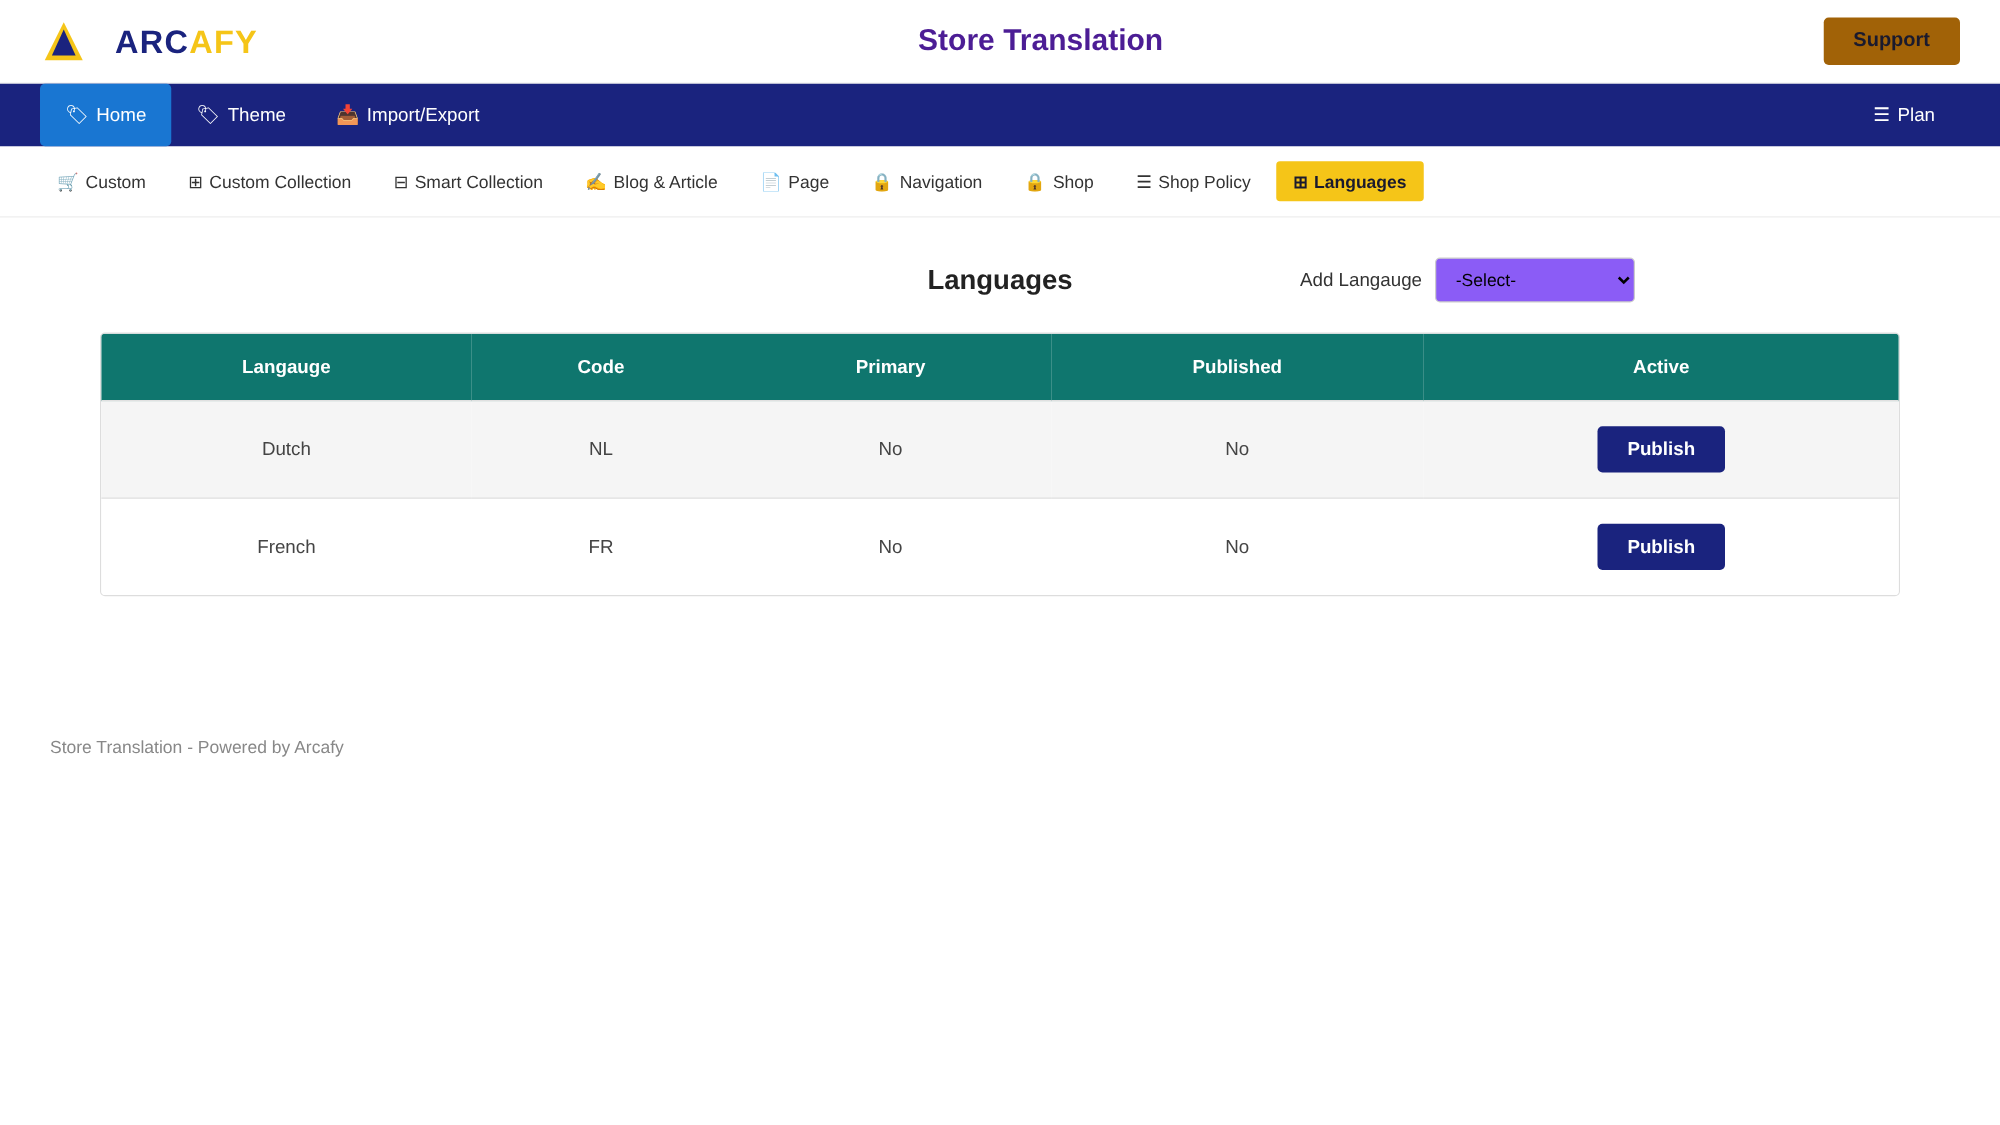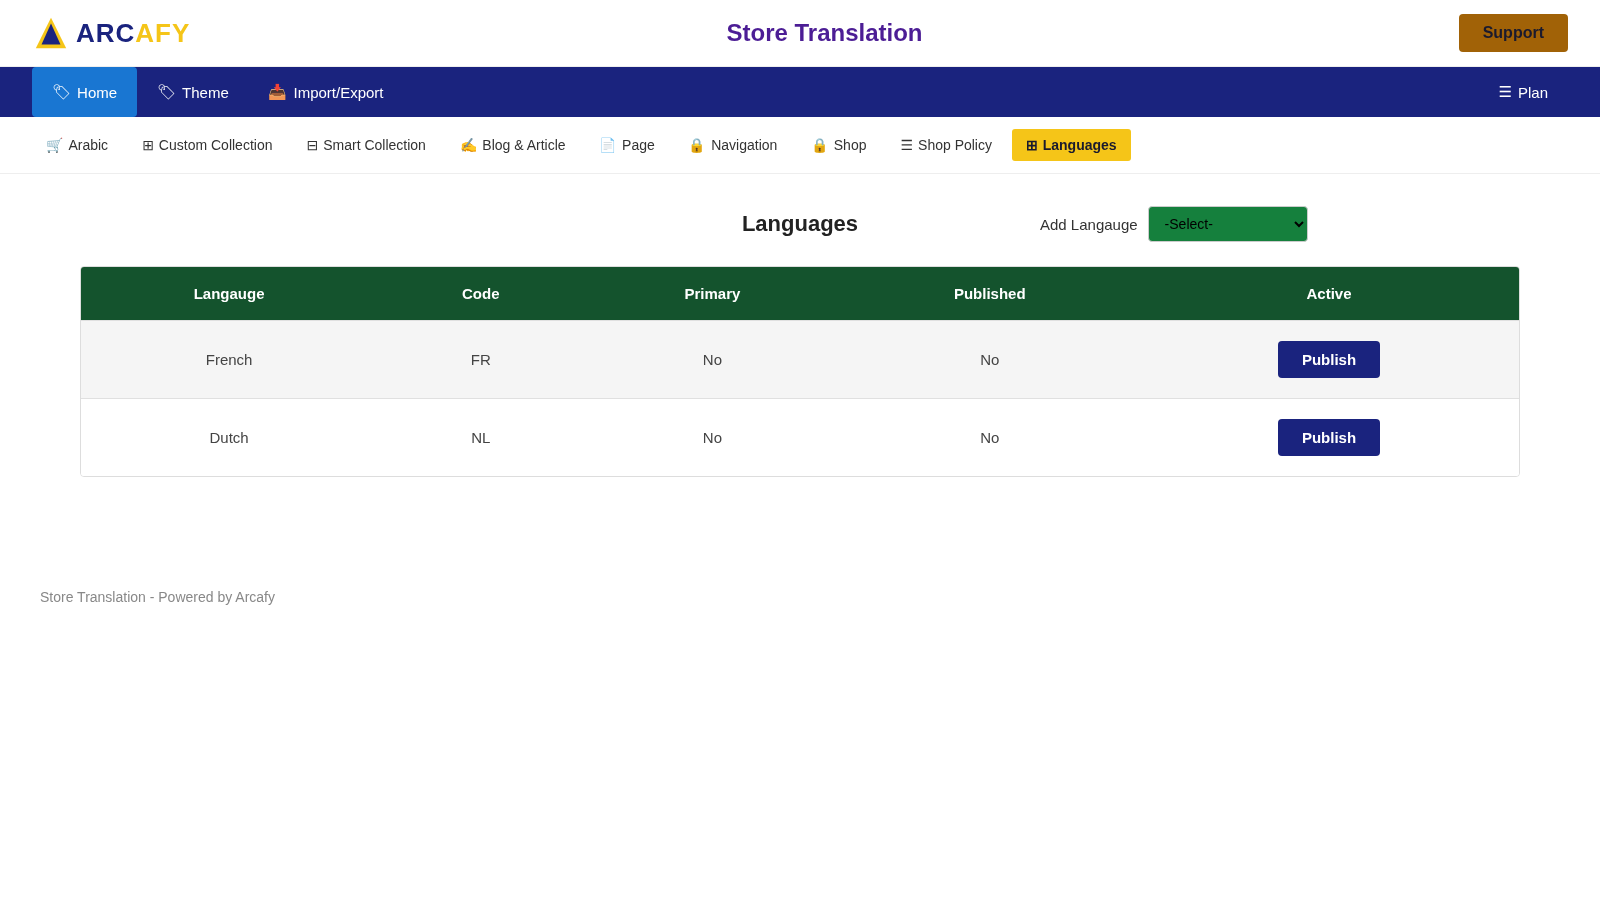--- a/index.html
+++ b/index.html
@@ -10,21 +10,21 @@
       display: flex;
       align-items: center;
       justify-content: space-between;
       padding: 14px 32px;
       background: #fff;
       border-bottom: 1px solid #eee;
     }
     .logo {
       display: flex;
       align-items: center;
-      gap: 6px;
+      gap: 22px;
     }
     .logo-icon {
       width: 38px;
       height: 38px;
     }
     .logo-text {
       font-size: 26px;
       font-weight: 800;
       color: #1a1a2e;
       letter-spacing: 1px;
@@ -134,37 +134,37 @@
     .add-language-label {
       font-size: 15px;
       color: #333;
     }
     .add-language-select {
       padding: 8px 30px 8px 12px;
       font-size: 14px;
       border: 1px solid #ccc;
       border-radius: 4px;
       cursor: pointer;
-      background: #15803d;
+      background: #8b5cf6;
       min-width: 160px;
       appearance: auto;
     }
 
     
     .table-container {
       border: 1px solid #ddd;
       border-radius: 4px;
       overflow: hidden;
     }
     table {
       width: 100%;
       border-collapse: collapse;
     }
     thead tr {
-      background: #14532d;
+      background: #0f766e;
     }
     thead th {
       color: #fff;
       font-weight: 700;
       padding: 18px 20px;
       text-align: center;
       font-size: 15px;
     }
     tbody tr:nth-child(odd) {
       background: #f5f5f5;
@@ -245,21 +245,21 @@
   </div>
   <div class="nav-plan">
     <span>☰</span>
     <span>Plan</span>
   </div>
 </div>
 
 <div class="sub-nav">
   <div class="sub-nav-item">
     <span>🛒</span>
-    <span>Arabic</span>
+    <span>Custom</span>
   </div>
   <div class="sub-nav-item">
     <span>⊞</span>
     <span>Custom Collection</span>
   </div>
   <div class="sub-nav-item">
     <span>⊟</span>
     <span>Smart Collection</span>
   </div>
   <div class="sub-nav-item">
@@ -306,33 +306,33 @@
         <tr>
           <th>Langauge</th>
           <th>Code</th>
           <th>Primary</th>
           <th>Published</th>
           <th>Active</th>
         </tr>
       </thead>
       <tbody id="lang-table-body">
           <tr>
+            <td>Dutch</td>
+            <td>NL</td>
+            <td>No</td>
+            <td>No</td>
+            <td><button class="publish-btn">Publish</button></td>
+          </tr>
+          <tr>
             <td>French</td>
             <td>FR</td>
             <td>No</td>
             <td>No</td>
             <td><button class="publish-btn">Publish</button></td>
           </tr>
-          <tr>
-            <td>Dutch</td>
-            <td>NL</td>
-            <td>No</td>
-            <td>No</td>
-            <td><button class="publish-btn">Publish</button></td>
-          </tr>
         </tbody>
     </table>
   </div>
 </div>
 
 <div class="footer">
   <span>Store Translation - Powered by Arcafy</span>
 </div>
 
 </body></html>

